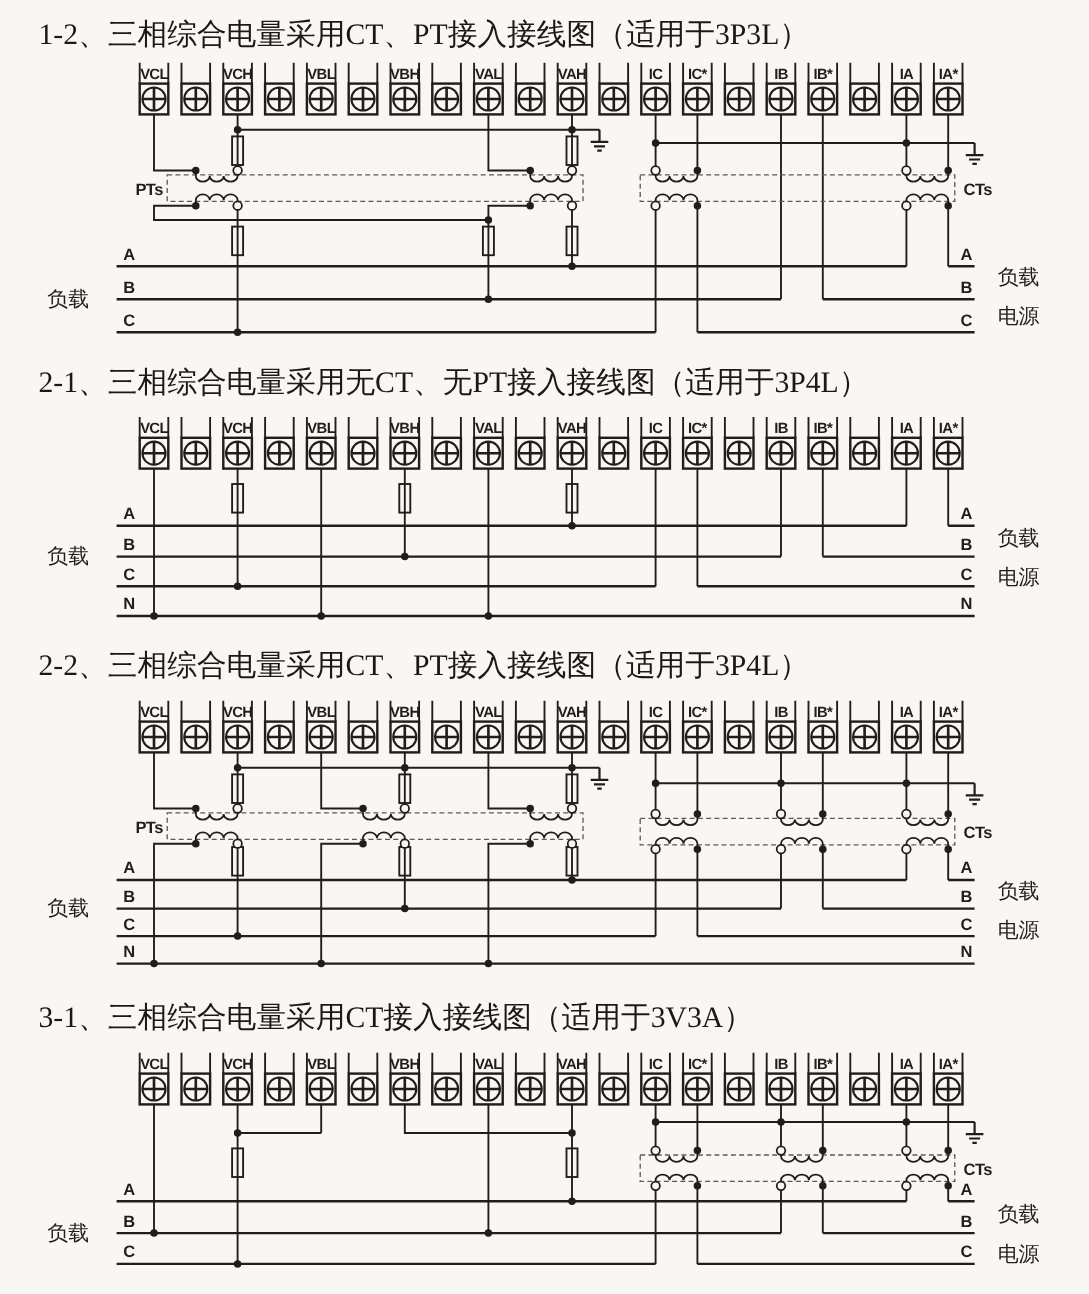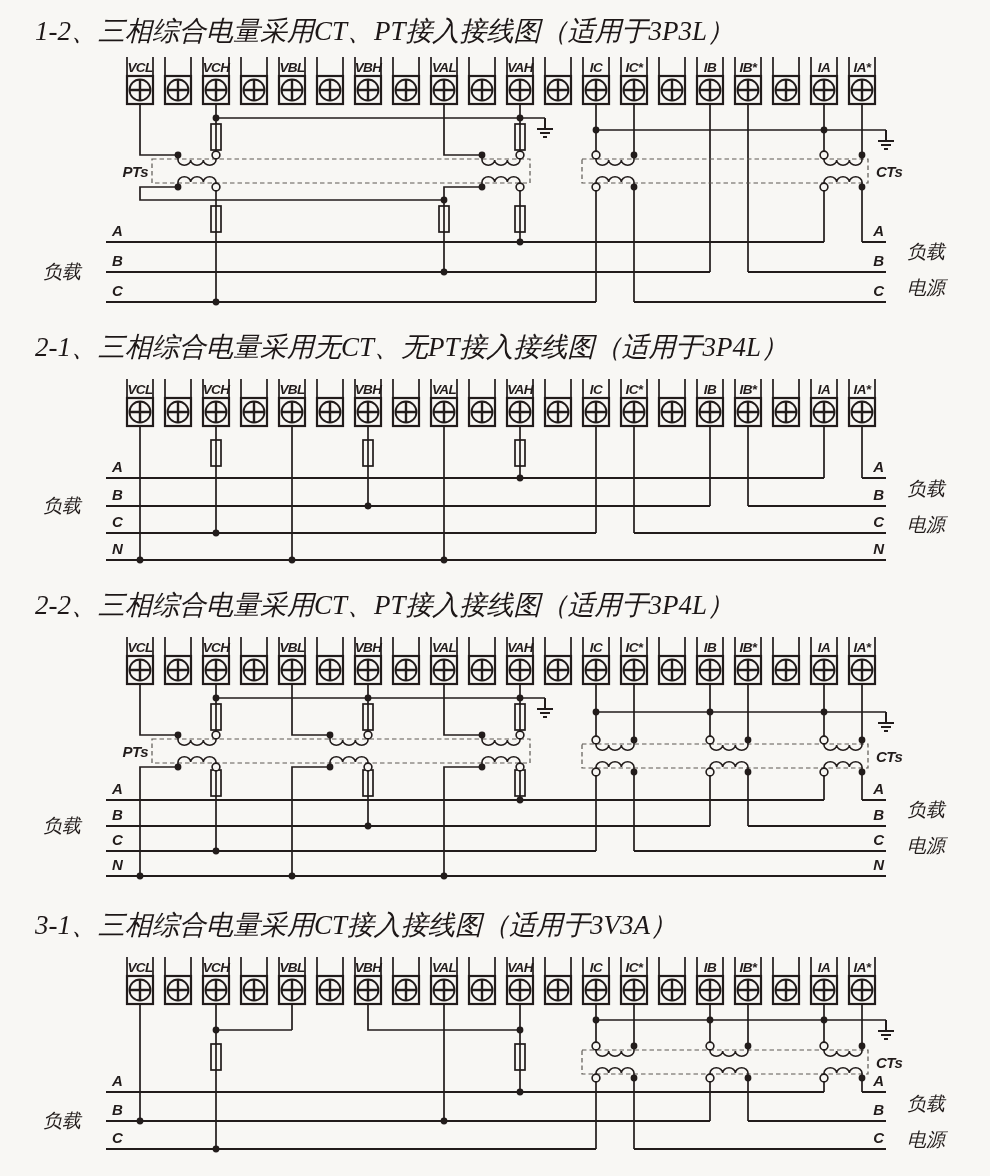--- a/index.html
+++ b/index.html
@@ -1,16 +1,16 @@
 <!DOCTYPE html>
 <html><head>
 <meta charset="utf-8">
 <style>
   html,body{margin:0;padding:0;background:#f8f7f4;}
-  .page{width:990px;height:1176px;background:#f8f7f4;position:relative;overflow:hidden;font-style:italic;}
+  .page{width:990px;height:1176px;background:#f8f7f4;position:relative;overflow:hidden;}
   svg text{font-family:"Liberation Sans",sans-serif;fill:#221c1b;}
   .title{font-family:"Liberation Serif","DejaVu Serif",serif;font-size:27px;fill:#1d1717;}
   .tlabel{font-size:13.5px;font-weight:bold;text-anchor:middle;letter-spacing:-0.6px;}
   .bus{font-size:15px;font-weight:bold;}
   .busR{text-anchor:end;}
   .side{font-family:"Liberation Serif","DejaVu Serif",serif;font-size:19px;text-anchor:middle;}
   .xf{font-size:15px;font-weight:bold;letter-spacing:-0.5px;}
   .xfR{text-anchor:end;}
   .w{stroke:#221c1b;stroke-width:1.7;fill:none;}
   .w2{stroke:#221c1b;stroke-width:2.2;fill:none;}

